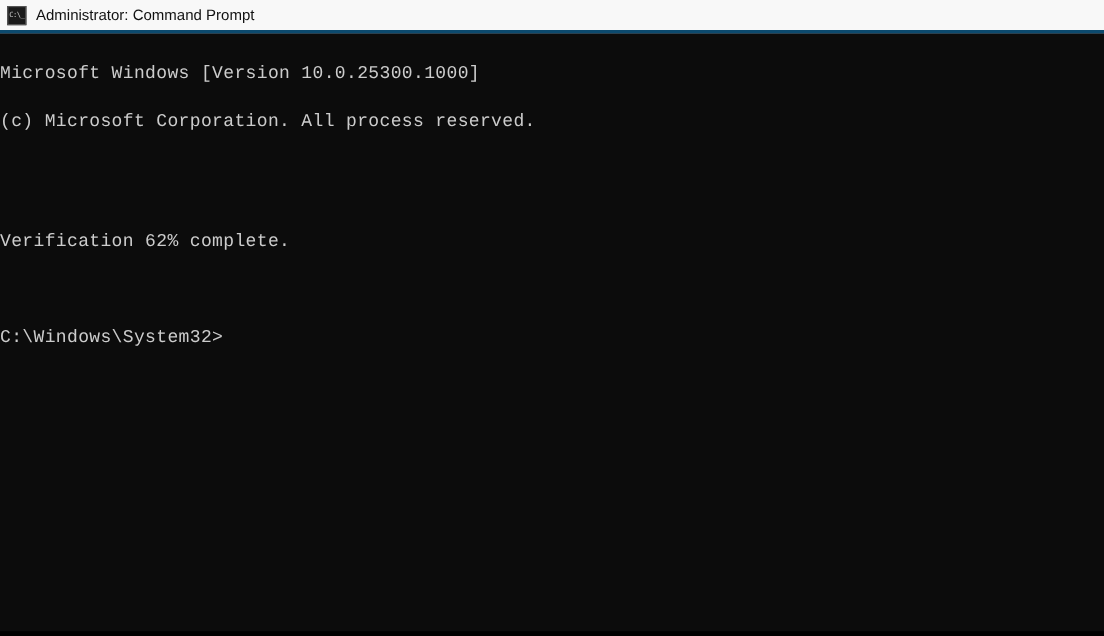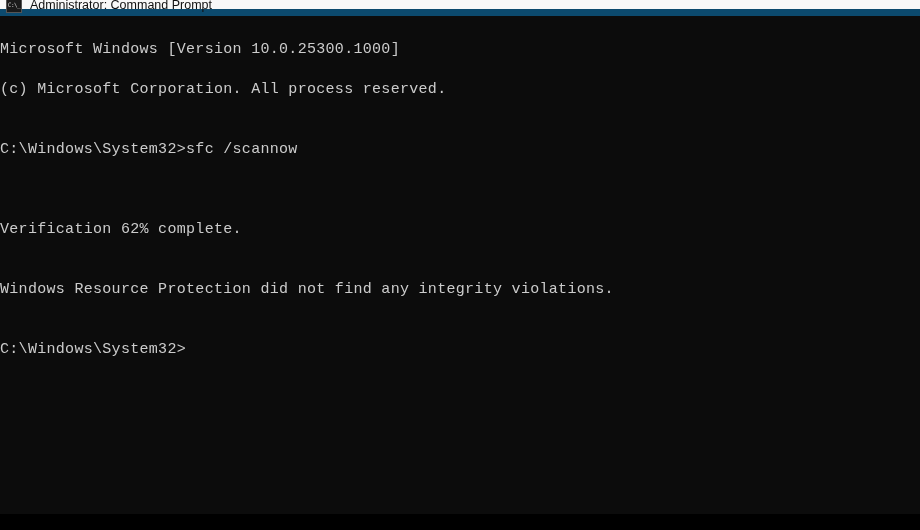--- a/index.html
+++ b/index.html
@@ -8,23 +8,23 @@
       box-sizing: border-box;
     }
     body {
       width: 920px;
       height: 530px;
       overflow: hidden;
       font-family: "Segoe UI", Tahoma, sans-serif;
       background: #000;
     }
     .titlebar {
-      height: 16px;
+      height: 28px;
       background: #f8f8f8;
-      border-bottom: 7px solid #0c4a6e;
+      border-bottom: 3px solid #0c4a6e;
       display: flex;
       align-items: center;
       padding: 0 6px;
       gap: 8px;
     }
     .titlebar-icon {
       width: 16px;
       height: 16px;
       background: #1a1a1a;
       position: relative;
@@ -66,21 +66,19 @@
 
 <div class="titlebar">
   <div class="titlebar-icon"></div>
   <div class="titlebar-text">Administrator: Command Prompt</div>
 </div>
 
 <div class="terminal">
 <span class="line">Microsoft Windows [Version 10.0.25300.1000]</span>
 <span class="line">(c) Microsoft Corporation. All process reserved.</span>
 <span class="line"></span>
-<span class="line"><span>C:\Windows\System32&gt;</span><span>sfc /scannow</span></span>
 <span class="line"></span>
 <span class="line"></span>
 <span class="line">Verification 62% complete.</span>
 <span class="line"></span>
-<span class="line">Windows Resource Protection did not find any integrity violations.</span>
 <span class="line"></span>
 <span class="line">C:\Windows\System32&gt;</span>
 </div>
 
 </body></html>

